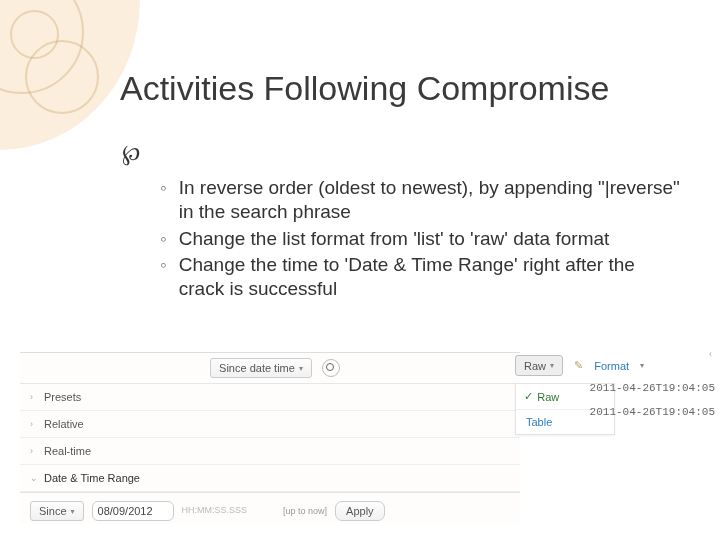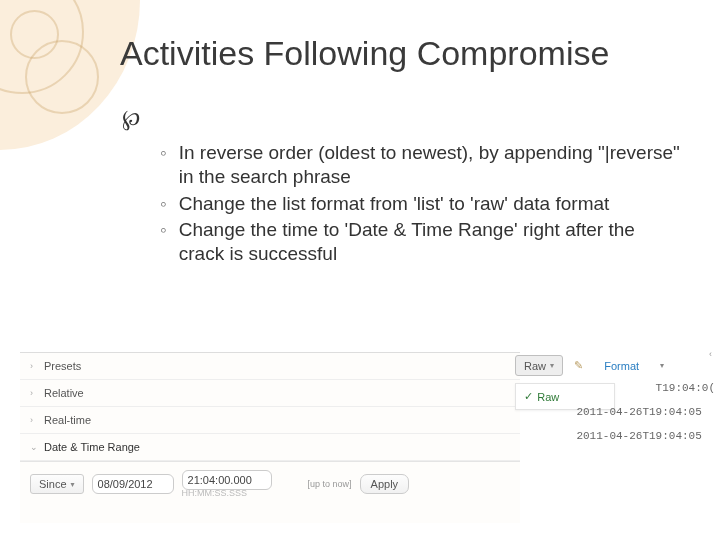--- a/index.html
+++ b/index.html
@@ -35,21 +35,21 @@
     position: absolute;
     width: 45px; height: 45px;
     left: 10px; top: 10px;
     border: 2px solid rgba(200,160,100,0.35);
     border-radius: 50%;
   }
 
   .slide {
     position: relative;
     z-index: 1;
-    padding: 34px 40px 0 40px;
+    padding: 69px 40px 0 40px;
     box-sizing: border-box;
     width: 100%;
     height: 100%;
   }
   h1 {
     margin: 0 0 28px 80px;
     font-size: 34px;
     font-weight: 400;
     color: #3a3a3a;
   }
@@ -169,21 +169,21 @@
     padding:3px 0;
   }
   .raw-btn{
     border:1px solid #bfbfbf;border-radius:3px;
     background:#eee;padding:3px 8px;color:#555;
     display:inline-flex;align-items:center;gap:4px;
   }
   .format-link{
     border:1px solid transparent;
     padding:3px 6px;color:#2a7ec2;
-    display:inline-flex;align-items:center;gap:21px;
+    display:inline-flex;align-items:center;gap:11px;
   }
   .pencil::before{content:"✎";color:#bda26b;}
   .dropdown{
     border:1px solid #e3e3e3;
     margin-top:4px;
     width:98px;
     background:#fff;
     box-shadow:0 1px 2px rgba(0,0,0,.06);
   }
   .dd-item{
@@ -231,20 +231,26 @@
   <div class="bullet-level2">
     <span class="glyph">◦</span>
     <span>Change the time to 'Date &amp; Time Range' right after the crack is successful</span>
   </div>
 
   <div class="ui-area">
 
     <div class="ui-left">
       <div class="highlight-band"></div>
 
+      <div class="toolbar" style="justify-content:center;">
+        <span class="sel-btn chev">
+          <span>Since date time</span>
+        </span>
+        <span class="search-ic"></span>
+      </div>
 
       <div class="side-rows">
         <div class="side-row">
           <span class="exp">›</span>
           <span>Presets</span>
         </div>
         <div class="side-row">
           <span class="exp">›</span>
           <span>Relative</span>
         </div>
@@ -257,21 +263,20 @@
           <span>Date &amp; Time Range</span>
         </div>
       </div>
 
       <div class="controls-row">
         <span class="sel-btn chev">
           <span>Since</span>
         </span>
         <span class="txt-input" style="width:70px;">08/09/2012</span>
         <span style="display:inline-block">
-          <span class="txt-input" style="width:78px;display:inline-block">21:04:00.000</span>
           <span class="hint2">HH:MM:SS.SSS</span>
         </span>
         <span class="hint">[up to now]</span>
         <span class="btn-apply">Apply</span>
       </div>
     </div>
 
     <div class="ui-right">
       <span class="scroll-hint">‹</span>
       <div class="right-top">
@@ -280,23 +285,25 @@
         </span>
         <span class="format-link chev">
           <span class="pencil"></span>
           <span>Format</span>
         </span>
       </div>
       <div class="dropdown">
         <div class="dd-item sel">
           <span>Raw</span>
         </div>
+        <div class="dd-item">
+          <span>Table</span>
+        </div>
       </div>
 
       <div class="timestamps-col">
-        <div class="ts-row">            T19:04:0(</div>
         <div class="ts-row">2011-04-26T19:04:05</div>
         <div class="ts-row">2011-04-26T19:04:05</div>
       </div>
     </div>
 
   </div>
 </div>
 
 </body></html>

